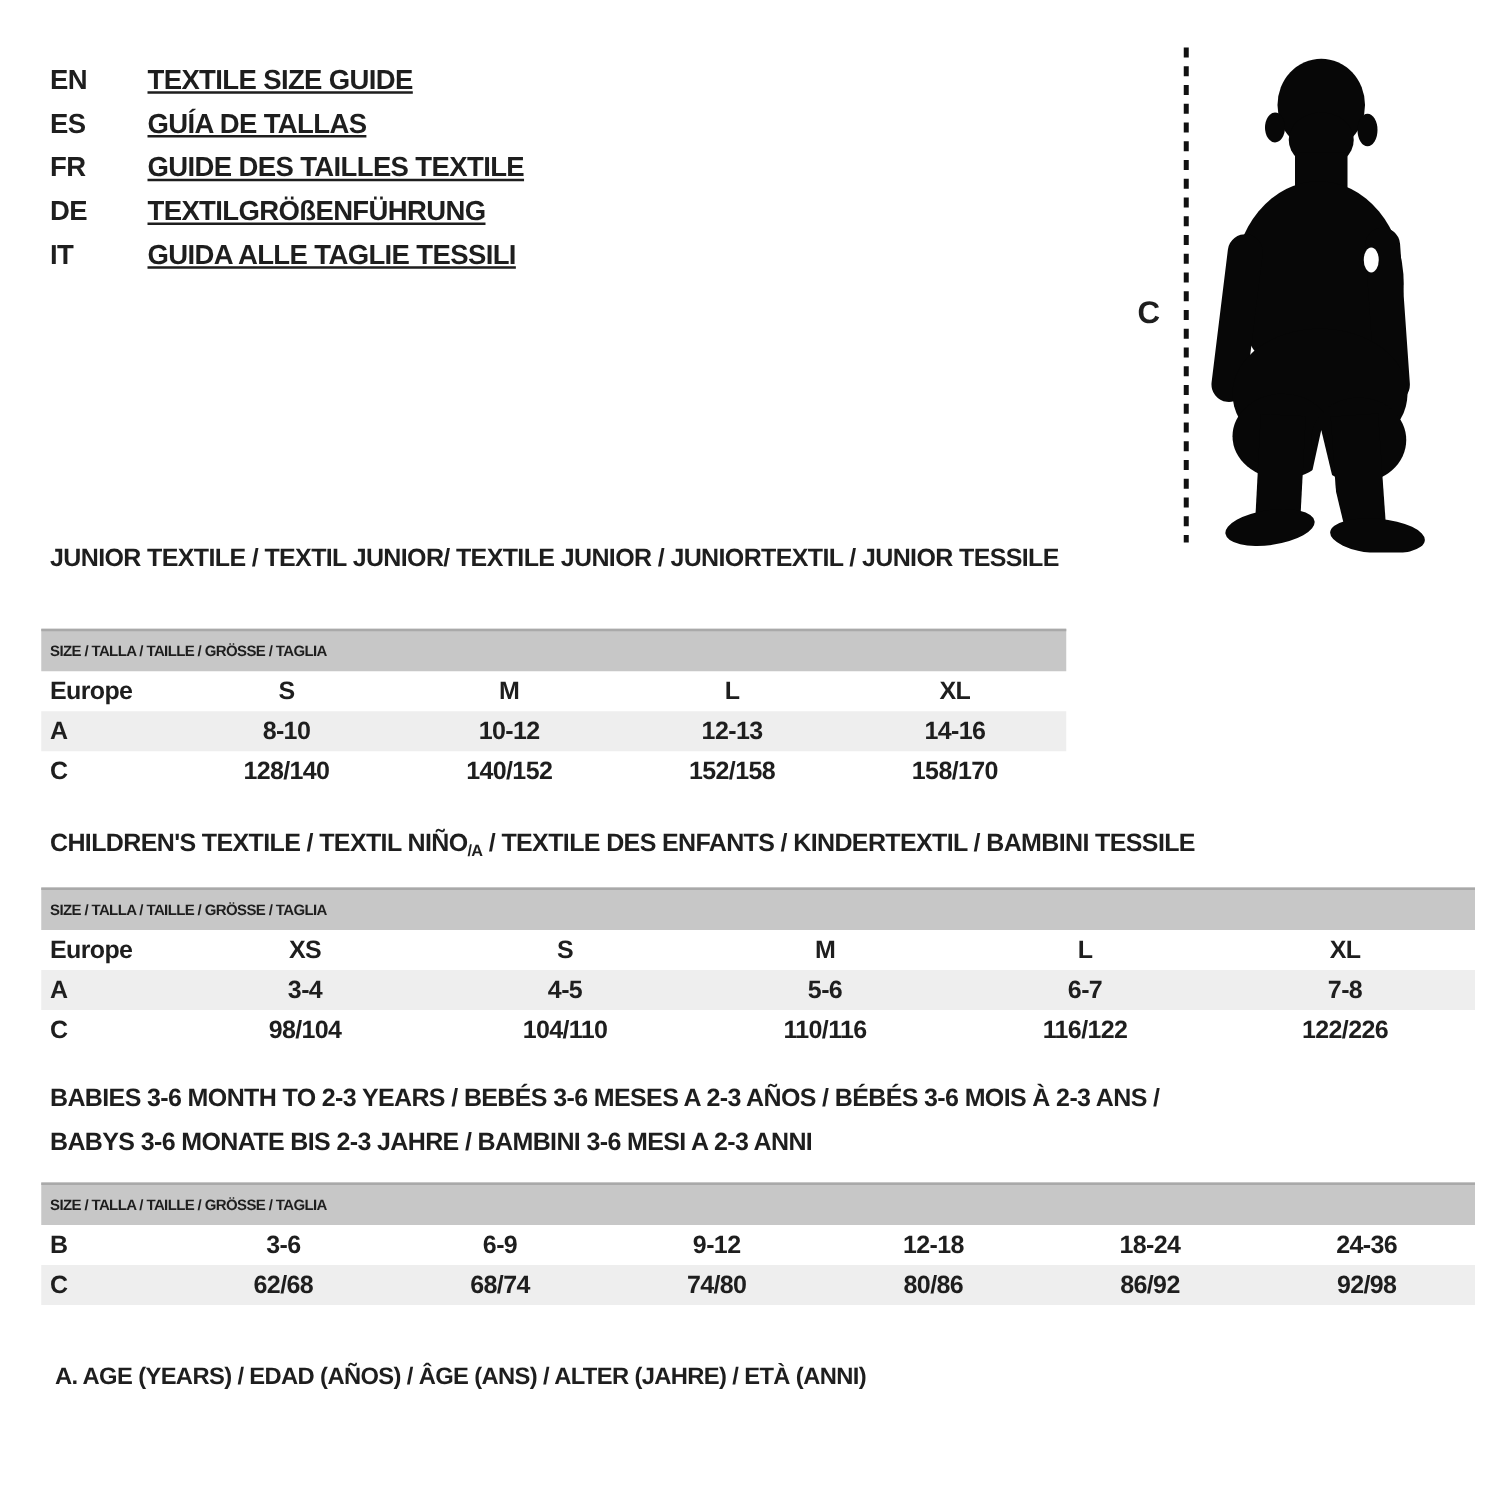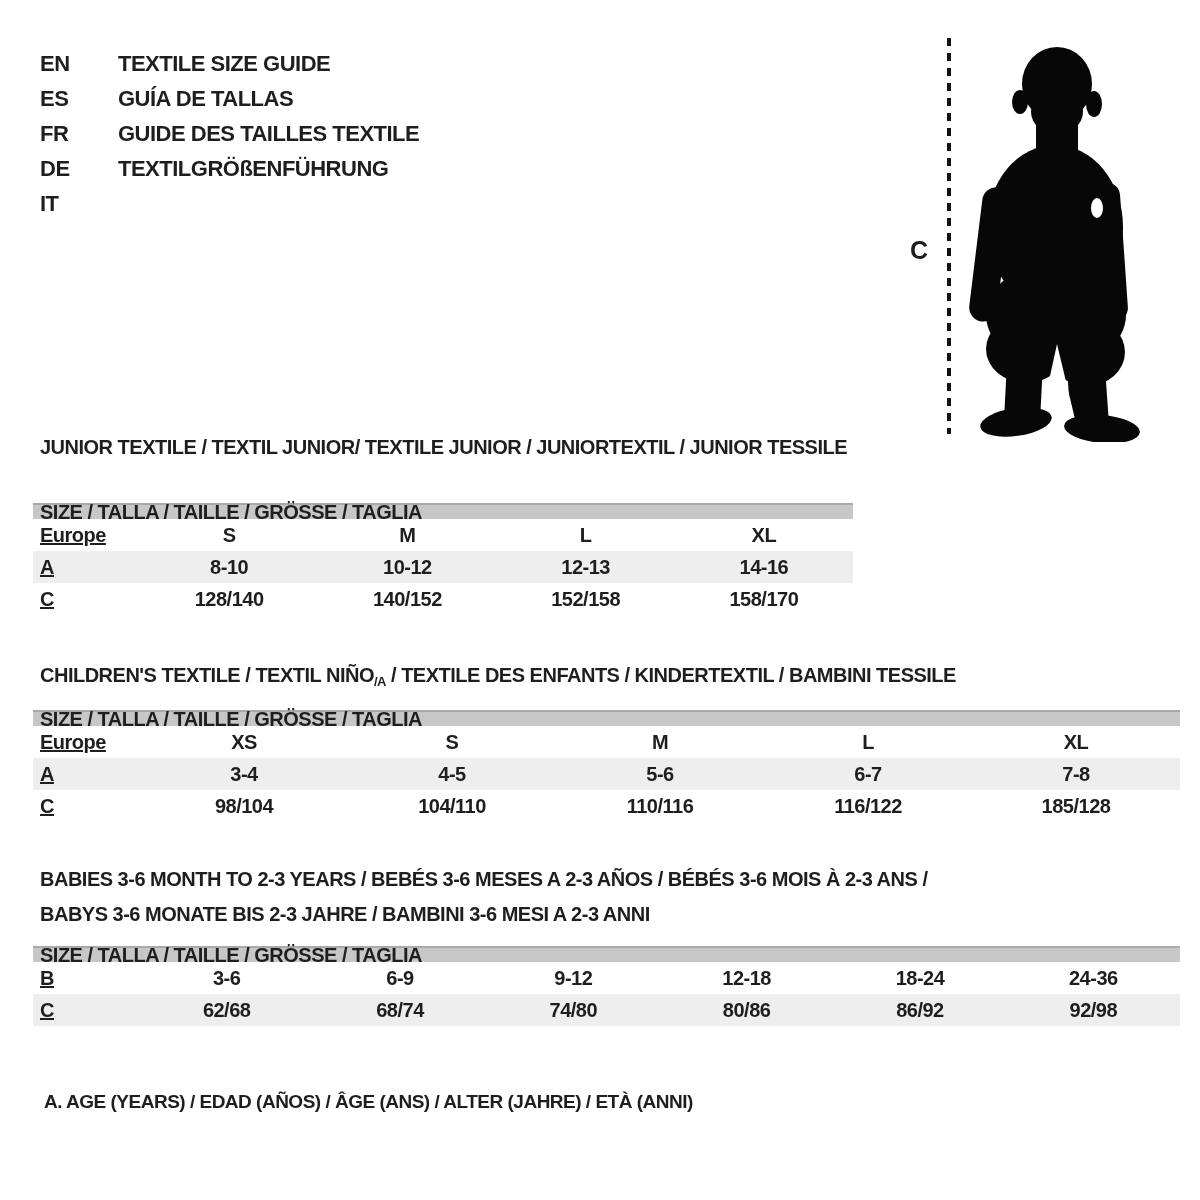--- a/index.html
+++ b/index.html
@@ -7,44 +7,44 @@
     position:relative;width:1200px;height:1200px;background:#ffffff;
     font-family:"Liberation Sans","DejaVu Sans",sans-serif;
     font-weight:700;color:#1e1e1e;overflow:hidden;
     letter-spacing:-0.5px;
     margin-top:20px;
   }
   
   .lang-block{position:absolute;left:40px;top:26px;}
   .lang-row{display:flex;height:35px;align-items:center;font-size:22px;}
   .lang-code{width:78px;}
-  .lang-title{white-space:nowrap;}
+  .lang-title{white-space:nowrap;text-decoration:underline;}
   
   .measure-line{position:absolute;left:944px;top:16px;}
   .measure-label{position:absolute;left:910px;top:216px;font-size:25px;}
   .silhouette{position:absolute;left:956px;top:12px;}
   
   .section-title{position:absolute;left:40px;font-size:20px;white-space:nowrap;line-height:26px;}
   .title-junior{top:414px;}
   .title-children{top:642px;}
   .title-babies{top:842px;line-height:35px;}
   .sub-small{font-size:13px;vertical-align:-4px;letter-spacing:-0.5px;}
   
   .size-table{position:absolute;left:33px;}
   .tbl-junior{top:483px;width:820px;}
   .tbl-children{top:690px;width:1147px;}
   .tbl-babies{top:926px;width:1147px;}
   .size-bar{
-    box-sizing:border-box;height:16px;background:#c7c7c7;border-top:2px solid #a9a9a9;
-    display:flex;align-items:center;padding-left:7px;font-size:20px;
+    box-sizing:border-box;height:34px;background:#c7c7c7;border-top:2px solid #a9a9a9;
+    display:flex;align-items:center;padding-left:7px;font-size:12px;
   }
   .trow{display:flex;height:32px;align-items:center;font-size:20px;}
   .trow:first-of-type{margin-top:2px;}
   .trow.shaded{background:#eeeeee;}
-  .trow .lbl{width:107px;padding-left:7px;box-sizing:border-box;text-decoration:underline;}
+  .trow .lbl{width:107px;padding-left:7px;box-sizing:border-box;}
   .trow .cell{flex:1;text-align:center;}
   
   .legend{position:absolute;left:44px;top:1062px;font-size:19px;line-height:40px;}
   .legend div{white-space:nowrap;}
 </style>
 </head>
 <body>
 
 <div class="page">
 
@@ -60,20 +60,21 @@
     <div class="lang-row">
       <span class="lang-code">FR</span>
       <span class="lang-title">GUIDE DES TAILLES TEXTILE</span>
     </div>
     <div class="lang-row">
       <span class="lang-code">DE</span>
       <span class="lang-title">TEXTILGRÖßENFÜHRUNG</span>
     </div>
     <div class="lang-row">
       <span class="lang-code">IT</span>
+      <span class="lang-title">GUIDA ALLE TAGLIE TESSILI</span>
     </div>
   </div>
 
   <svg class="measure-line" width="10" height="400" viewBox="0 0 10 400">
     <line x1="5" y1="2" x2="5" y2="398" stroke="#111111" stroke-width="4" stroke-dasharray="8 7"></line>
   </svg>
   <div class="measure-label">C</div>
 
   <svg class="silhouette" width="188" height="410" viewBox="0 0 188 410">
     <g fill="#070707">
@@ -145,21 +146,21 @@
       <div class="cell">5-6</div>
       <div class="cell">6-7</div>
       <div class="cell">7-8</div>
     </div>
     <div class="trow">
       <div class="lbl">C</div>
       <div class="cell">98/104</div>
       <div class="cell">104/110</div>
       <div class="cell">110/116</div>
       <div class="cell">116/122</div>
-      <div class="cell">185/128</div>
+      <div class="cell">122/226</div>
     </div>
   </div>
 
   <div class="section-title title-babies">
     <div>BABIES 3-6 MONTH TO 2-3 YEARS / BEBÉS 3-6 MESES A 2-3 AÑOS / BÉBÉS 3-6 MOIS À 2-3 ANS /</div>
     <div>BABYS 3-6 MONATE BIS 2-3 JAHRE / BAMBINI 3-6 MESI A 2-3 ANNI</div>
   </div>
   <div class="size-table tbl-babies">
     <div class="size-bar">SIZE / TALLA / TAILLE / GRÖSSE / TAGLIA</div>
     <div class="trow">

